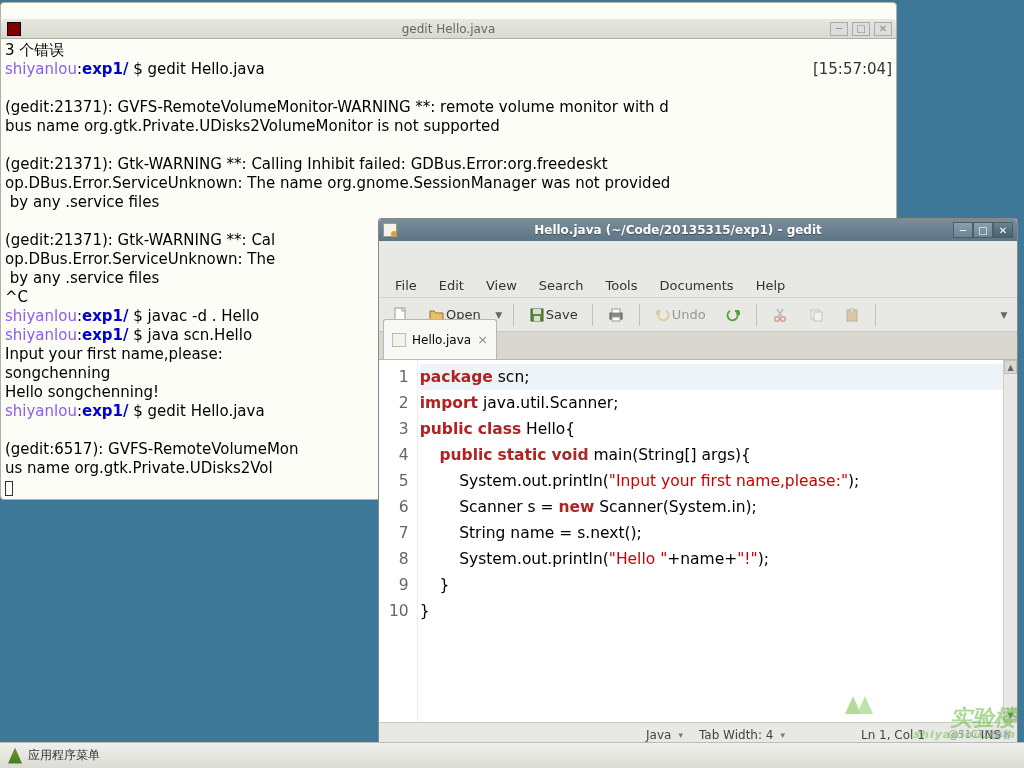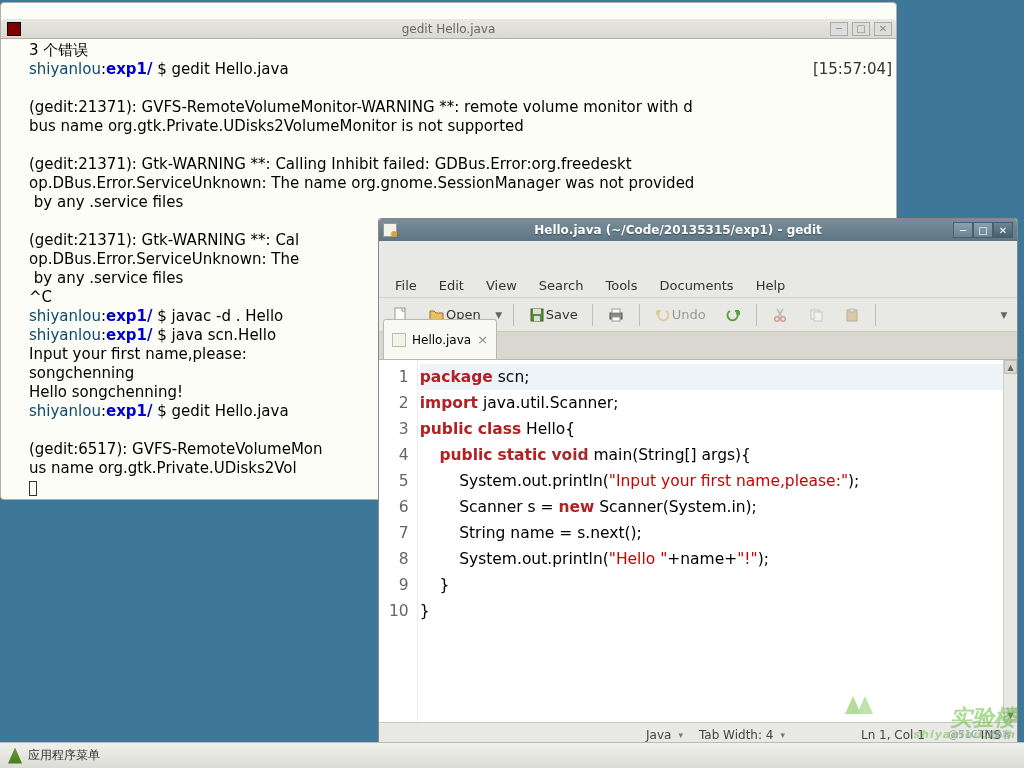--- a/index.html
+++ b/index.html
@@ -5,22 +5,22 @@
 * { margin:0; padding:0; box-sizing:border-box; font-family:"DejaVu Sans",sans-serif; }
 body { width:1024px; height:768px; background:#3e7899; overflow:hidden; position:relative; }
 
 
 .term { position:absolute; left:0; top:2px; width:897px; background:#fdfdf8; border:1px solid #b0b0a8; border-radius:4px; }
 .term-titlebar { height:20px; background:linear-gradient(#e8e8e0,#d9d9d0); border-bottom:1px solid #b0b0a8; display:flex; align-items:center; border-radius:4px 4px 0 0; position:relative;margin-top:16px; }
 .term-title-icon { width:14px; height:14px; background:#800000; margin:0 6px; border:1px solid #000; }
 .term-title { position:absolute; left:50%; transform:translateX(-50%); font-size:12px; color:#666; }
 .term-btns { position:absolute; right:4px; display:flex; gap:4px; }
 .term-btn { width:18px; height:14px; background:#ddd; border:1px solid #aaa; font-size:10px; display:flex; align-items:center; justify-content:center; color:#888; cursor:pointer; }
-.term-body { font-family:"DejaVu Sans Mono",monospace; font-size:15px; line-height:19px; padding:2px 4px; white-space:pre; overflow:hidden; color:#000;margin-left:24px; }
-.prompt-host { color:#0c4a6e; }
+.term-body { font-family:"DejaVu Sans Mono",monospace; font-size:15px; line-height:19px; padding:2px 4px; white-space:pre; overflow:hidden; color:#000; }
+.prompt-host { color:#8b5cf6; }
 .prompt-path { color:#0000cd; font-weight:bold; }
 .timestamp { color:#333; }
 .caret { display:inline-block; width:8px; height:15px; border:1px solid #333; vertical-align:text-bottom; }
 
 
 .gedit { position:absolute; left:378px; top:218px; width:640px; background:#e8e8e4; border:1px solid #888; border-radius:3px 3px 0 0; }
 .gedit-titlebar { height:22px; background:linear-gradient(#7a8e9a,#5d7585); display:flex; align-items:center; padding:0 4px; border-radius:3px 3px 0 0; }
 .gedit-titleicon { width:14px; height:14px; background:#f5f2e8; border:1px solid #999; margin-right:6px; position:relative; }
 .gedit-titleicon::after { content:""; position:absolute; right:-1px; bottom:-1px; width:6px; height:6px; background:#e0a030; border-radius:50%; }
 .gedit-title { flex:1; text-align:center; font-size:12px; color:#fff; font-weight:bold; text-shadow:0 1px 1px rgba(0,0,0,0.4); }

